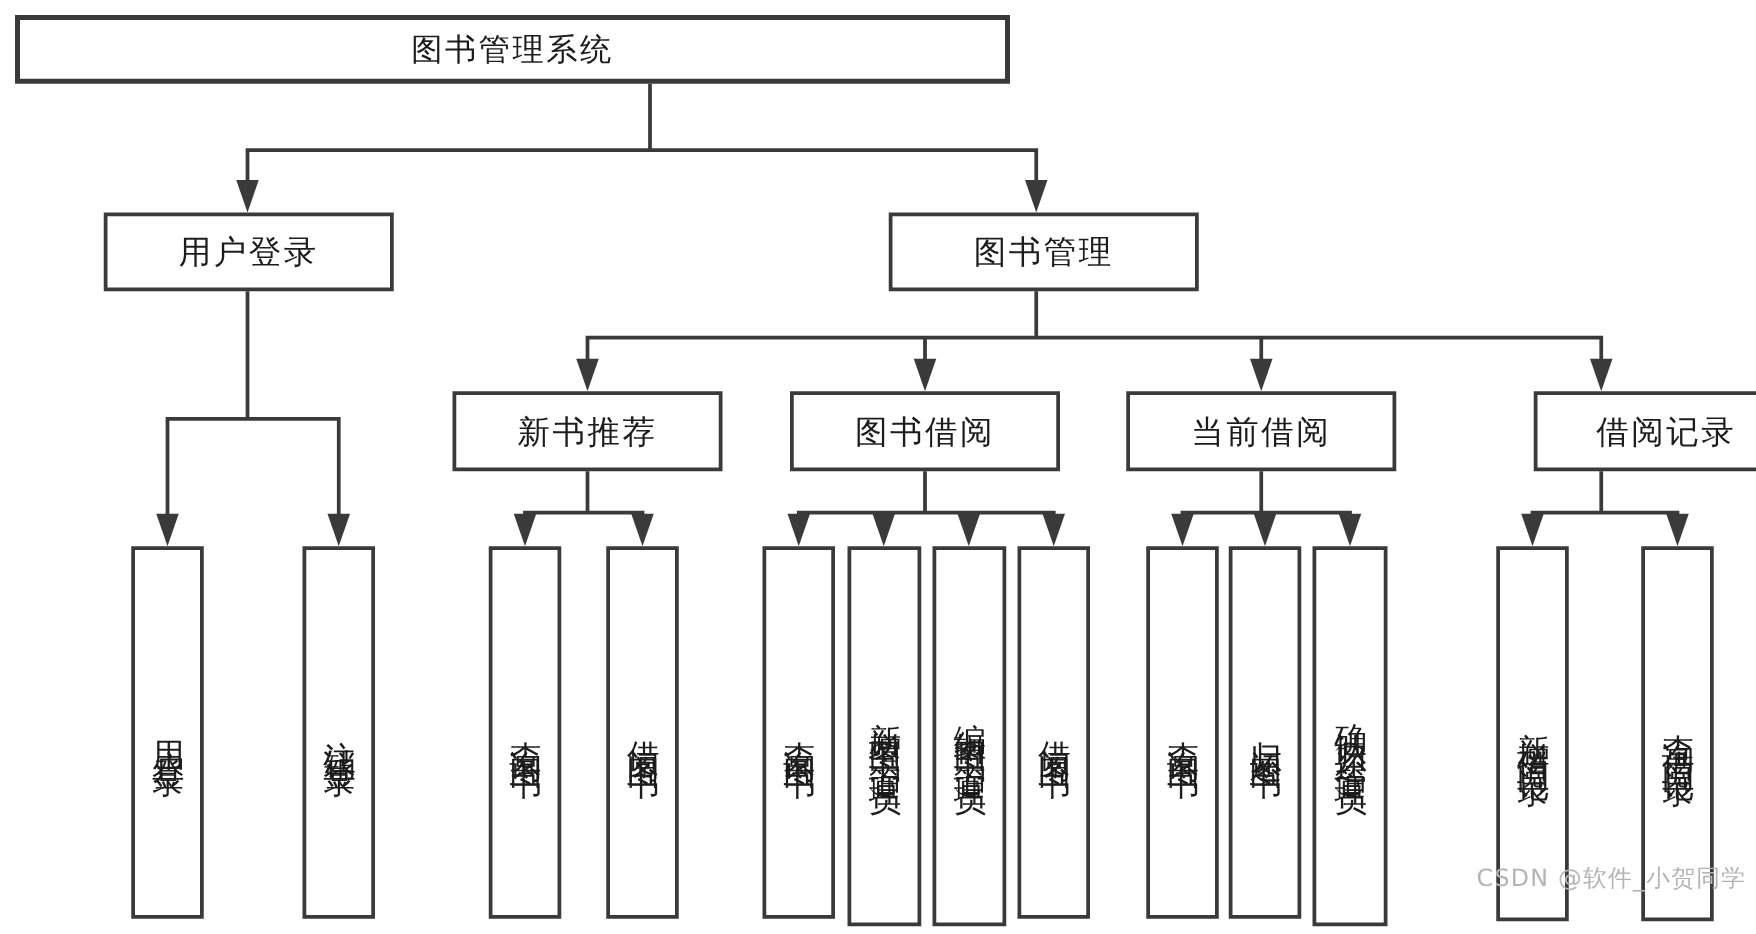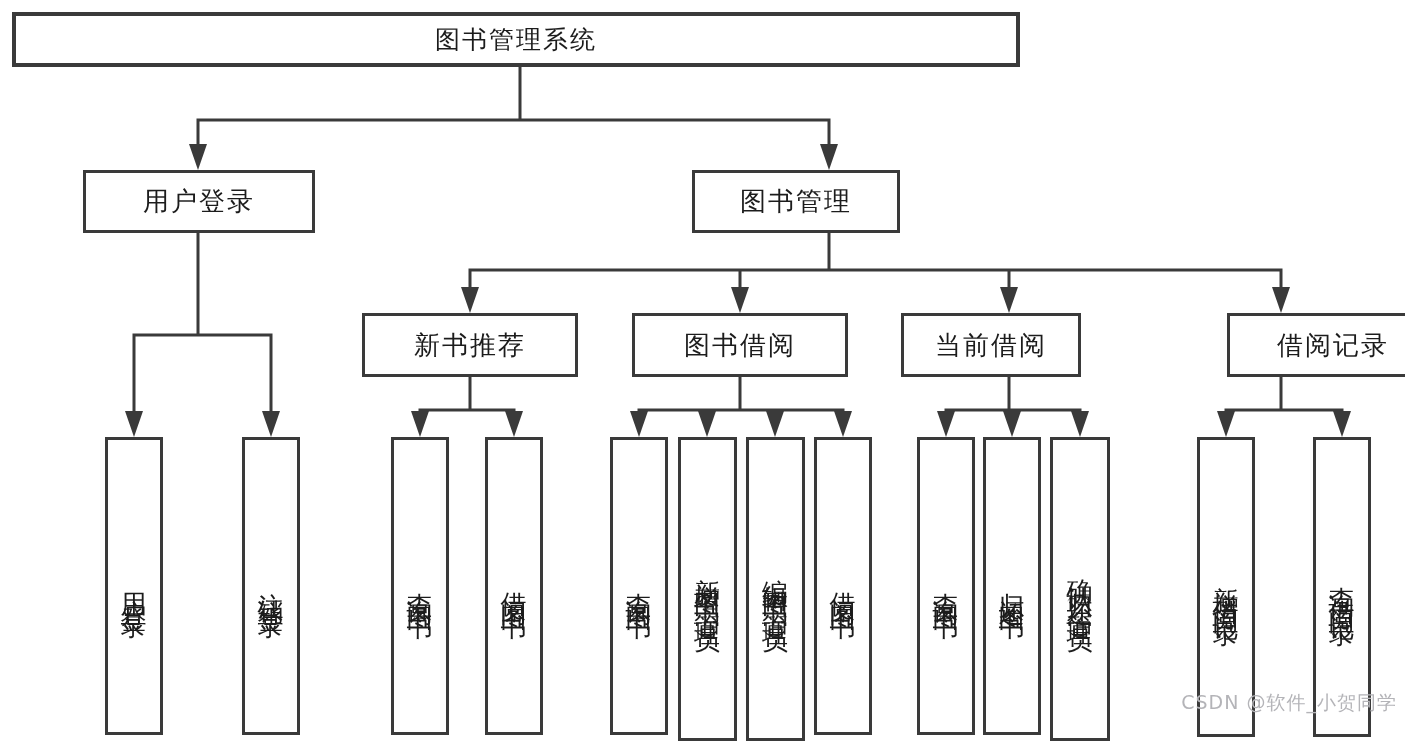--- a/index.html
+++ b/index.html
@@ -103,38 +103,38 @@
       <polygon points="1071,411 1089,411 1080,437" fill="#3a3a3a" stroke="none"></polygon>
     </g>
 
     <g>
       <path d="M1281 377 V410 M1226 410 H1342 M1226 410 V413 M1342 410 V413"></path>
       <polygon points="1217,411 1235,411 1226,437" fill="#3a3a3a" stroke="none"></polygon>
       <polygon points="1333,411 1351,411 1342,437" fill="#3a3a3a" stroke="none"></polygon>
     </g>
   </svg>
 
-  <div class="node root-box" style="left:12px; top:12px; width:1008px; height:55px;">
+  <div class="node root-box" style="left:12px; top:12px; width:796px; height:55px;">
     <span class="label-h">图书管理系统</span>
   </div>
 
   <div class="node" style="left:83px; top:170px; width:232px; height:63px;">
     <span class="label-h">用户登录</span>
   </div>
-  <div class="node" style="left:692px; top:170px; width:208px; height:63px;">
+  <div class="node" style="left:711px; top:170px; width:248px; height:63px;">
     <span class="label-h">图书管理</span>
   </div>
 
   <div class="node" style="left:632px; top:313px; width:216px; height:64px;">
     <span class="label-h">图书借阅</span>
   </div>
   <div class="node" style="left:362px; top:313px; width:216px; height:64px;">
     <span class="label-h">新书推荐</span>
   </div>
-  <div class="node" style="left:901px; top:313px; width:180px; height:64px;">
+  <div class="node" style="left:901px; top:313px; width:216px; height:64px;">
     <span class="label-h">当前借阅</span>
   </div>
   <div class="node" style="left:1227px; top:313px; width:212px; height:64px;">
     <span class="label-h">借阅记录</span>
   </div>
 
   <div class="node" style="left:105px; top:437px; width:58px; height:298px;">
     <span class="label-v">用户登录</span>
   </div>
   <div class="node" style="left:242px; top:437px; width:58px; height:298px;">

